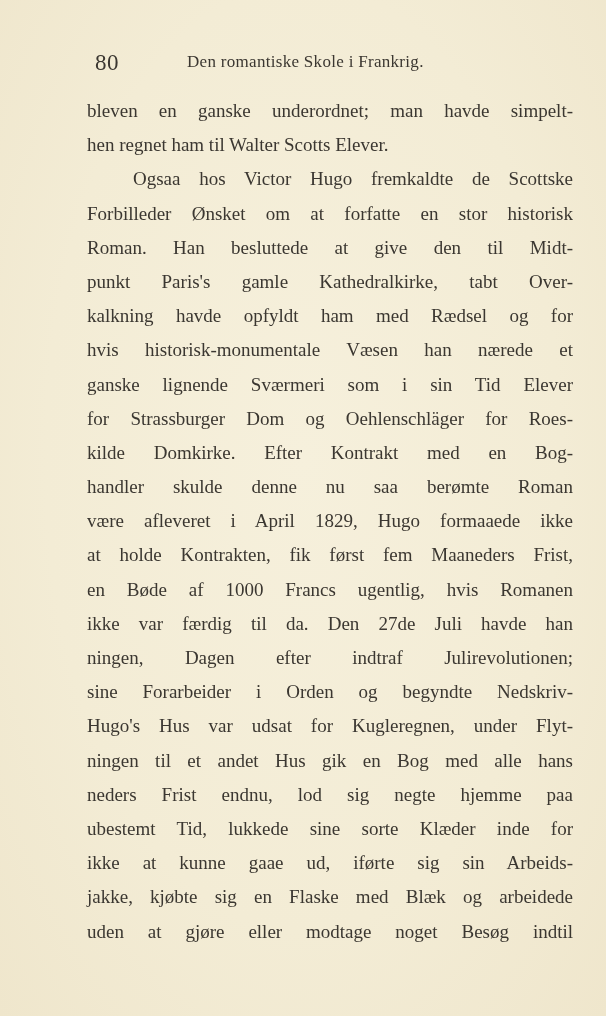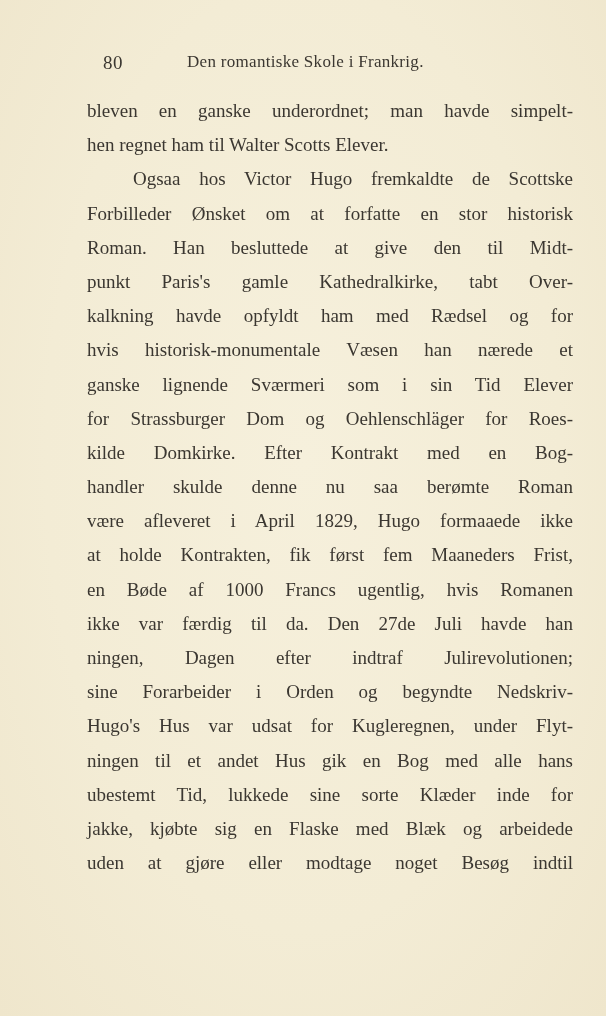--- a/index.html
+++ b/index.html
@@ -12,21 +12,21 @@
       color: #3b3731;
     }
     .page {
       position: absolute; left: 0; top: 0; width: 606px; height: 1016px;
       background: radial-gradient(ellipse at 50% 45%, #f6f0dc 0%, #f3ecd5 60%, #efe6cc 100%);
     }
     .running-head {
       position: absolute; top: 50px; left: 87px; width: 420px; height: 24px;
       font-size: 17px; line-height: 24px;
     }
-    .page-number { position: absolute; left: 16px; top: 1px; font-size: 19px; letter-spacing: 0.5px; }
+    .page-number { position: absolute; left: 8px; top: 1px; font-size: 23px; letter-spacing: 0.5px; }
     .head-title { position: absolute; left: 100px; top: 0; letter-spacing: 0.3px; }
     .body-text {
       position: absolute; top: 94px; left: 87px; width: 486px;
       font-size: 19px; line-height: 34.2px; font-family: Liberation Serif, serif;
     }
     .line {
       display: block; height: 34.2px; white-space: nowrap;
       text-align: justify; text-align-last: justify;
     }
     .line.last { text-align-last: left; }
@@ -55,18 +55,20 @@
     <span class="line">kilde Domkirke. Efter Kontrakt med en Bog-</span>
     <span class="line">handler skulde denne nu saa berømte Roman</span>
     <span class="line">være afleveret i April 1829, Hugo formaaede ikke</span>
     <span class="line">at holde Kontrakten, fik først fem Maaneders Frist,</span>
     <span class="line">en Bøde af 1000 Francs ugentlig, hvis Romanen</span>
     <span class="line">ikke var færdig til da. Den 27de Juli havde han</span>
     <span class="line">ningen, Dagen efter indtraf Julirevolutionen;</span>
     <span class="line">sine Forarbeider i Orden og begyndte Nedskriv-</span>
     <span class="line">Hugo's Hus var udsat for Kugleregnen, under Flyt-</span>
     <span class="line">ningen til et andet Hus gik en Bog med alle hans</span>
+    <span class="line">neders Frist endnu, lod sig negte hjemme paa</span>
     <span class="line">ubestemt Tid, lukkede sine sorte Klæder inde for</span>
+    <span class="line">ikke at kunne gaae ud, iførte sig sin Arbeids-</span>
     <span class="line">jakke, kjøbte sig en Flaske med Blæk og arbeidede</span>
     <span class="line">uden at gjøre eller modtage noget Besøg indtil</span>
 
   </div>
 </div>
 
 </body></html>

